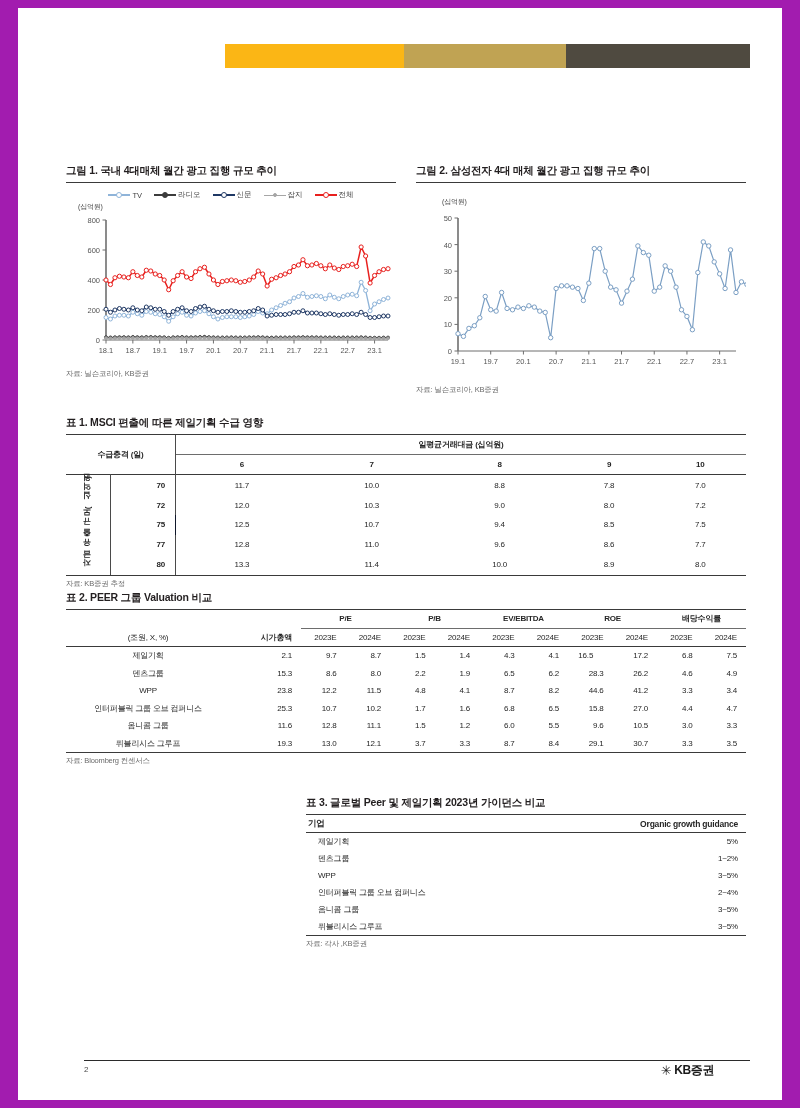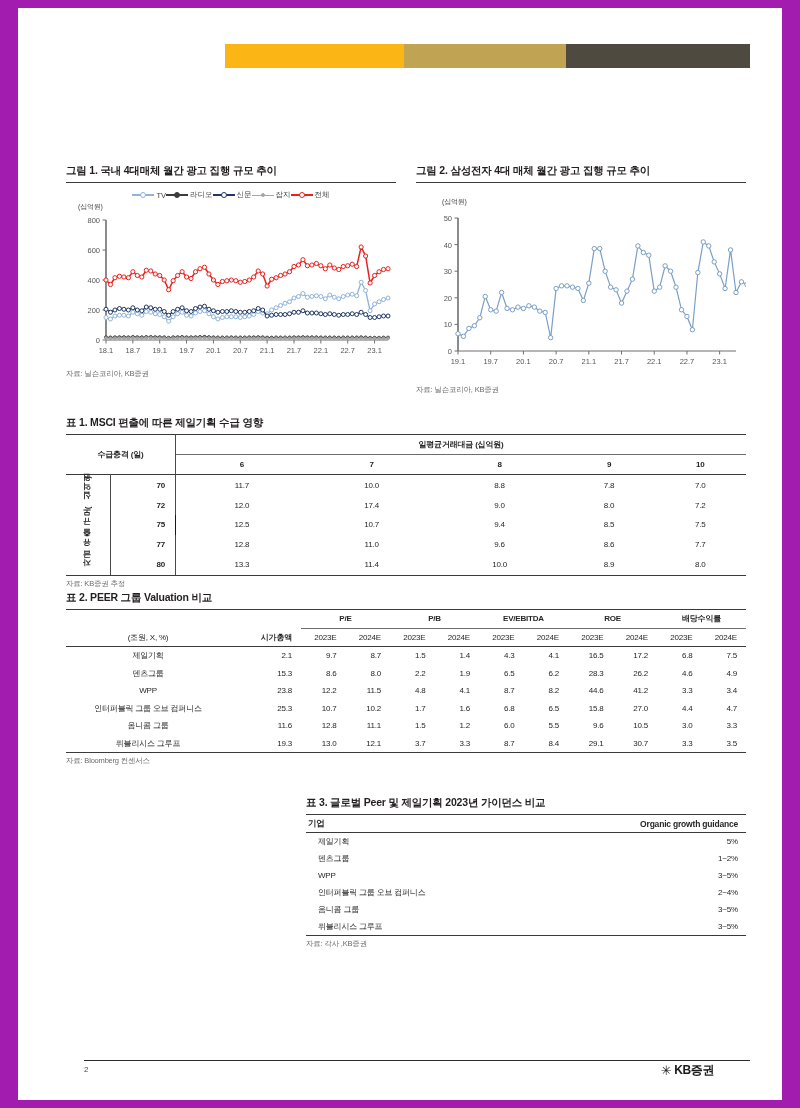--- a/index.html
+++ b/index.html
@@ -49,20 +49,21 @@
     color: #6b6b6b;
     letter-spacing: -0.2px;
     white-space: nowrap;
   }
 
   
   .chart-box { position: absolute; }
   .chart-legend {
     display: flex;
     justify-content: center;
+    gap: 12px;
     font-size: 7.5px;
     color: #444;
     margin-top: 7px;
   }
   .lg-item { display: flex; align-items: center; gap: 2px; white-space: nowrap; }
   .lg-swatch { position: relative; width: 22px; height: 8px; }
   .lg-line {
     position: absolute; left: 0; top: 3.2px;
     width: 22px; height: 1.6px;
   }
@@ -682,21 +683,21 @@
           <td class="rowlbl" style="width:54px; border-top:1.2px solid #3a3a3a; border-right:1px solid #4a4a4a;">70</td>
           <td class="num" style="border-top:1.2px solid #3a3a3a;">11.7</td>
           <td class="num" style="border-top:1.2px solid #3a3a3a;">10.0</td>
           <td class="num" style="border-top:1.2px solid #3a3a3a;">8.8</td>
           <td class="num" style="border-top:1.2px solid #3a3a3a;">7.8</td>
           <td class="num" style="border-top:1.2px solid #3a3a3a;">7.0</td>
         </tr>
         <tr>
           <td class="rowlbl" style="border-right:1px solid #4a4a4a;">72</td>
           <td class="num">12.0</td>
-          <td class="num">17.4</td>
+          <td class="num">10.3</td>
           <td class="num">9.0</td>
           <td class="num">8.0</td>
           <td class="num">7.2</td>
         </tr>
         <tr>
           <td class="rowlbl" style="border-right:1px solid #0f172a;">75</td>
           <td class="num">12.5</td>
           <td class="num">10.7</td>
           <td class="num">9.4</td>
           <td class="num">8.5</td>
@@ -753,21 +754,21 @@
         </tr>
         <tr>
           <td class="name" style="border-top:1.2px solid #3a3a3a;">제일기획</td>
           <td class="num" style="border-top:1.2px solid #3a3a3a;">2.1</td>
           <td class="num" style="border-top:1.2px solid #3a3a3a;">9.7</td>
           <td class="num" style="border-top:1.2px solid #3a3a3a;">8.7</td>
           <td class="num" style="border-top:1.2px solid #3a3a3a;">1.5</td>
           <td class="num" style="border-top:1.2px solid #3a3a3a;">1.4</td>
           <td class="num" style="border-top:1.2px solid #3a3a3a;">4.3</td>
           <td class="num" style="border-top:1.2px solid #3a3a3a;">4.1</td>
-          <td class="num" style="border-top:1.2px solid #3a3a3a;">16.5</td>
+          <td class="num" style="border-top:1.2px solid #3a3a3a;text-align:center;">16.5</td>
           <td class="num" style="border-top:1.2px solid #3a3a3a;">17.2</td>
           <td class="num" style="border-top:1.2px solid #3a3a3a;">6.8</td>
           <td class="num" style="border-top:1.2px solid #3a3a3a;">7.5</td>
         </tr>
         <tr>
           <td class="name">덴츠그룹</td>
           <td class="num">15.3</td>
           <td class="num">8.6</td>
           <td class="num">8.0</td>
           <td class="num">2.2</td>

